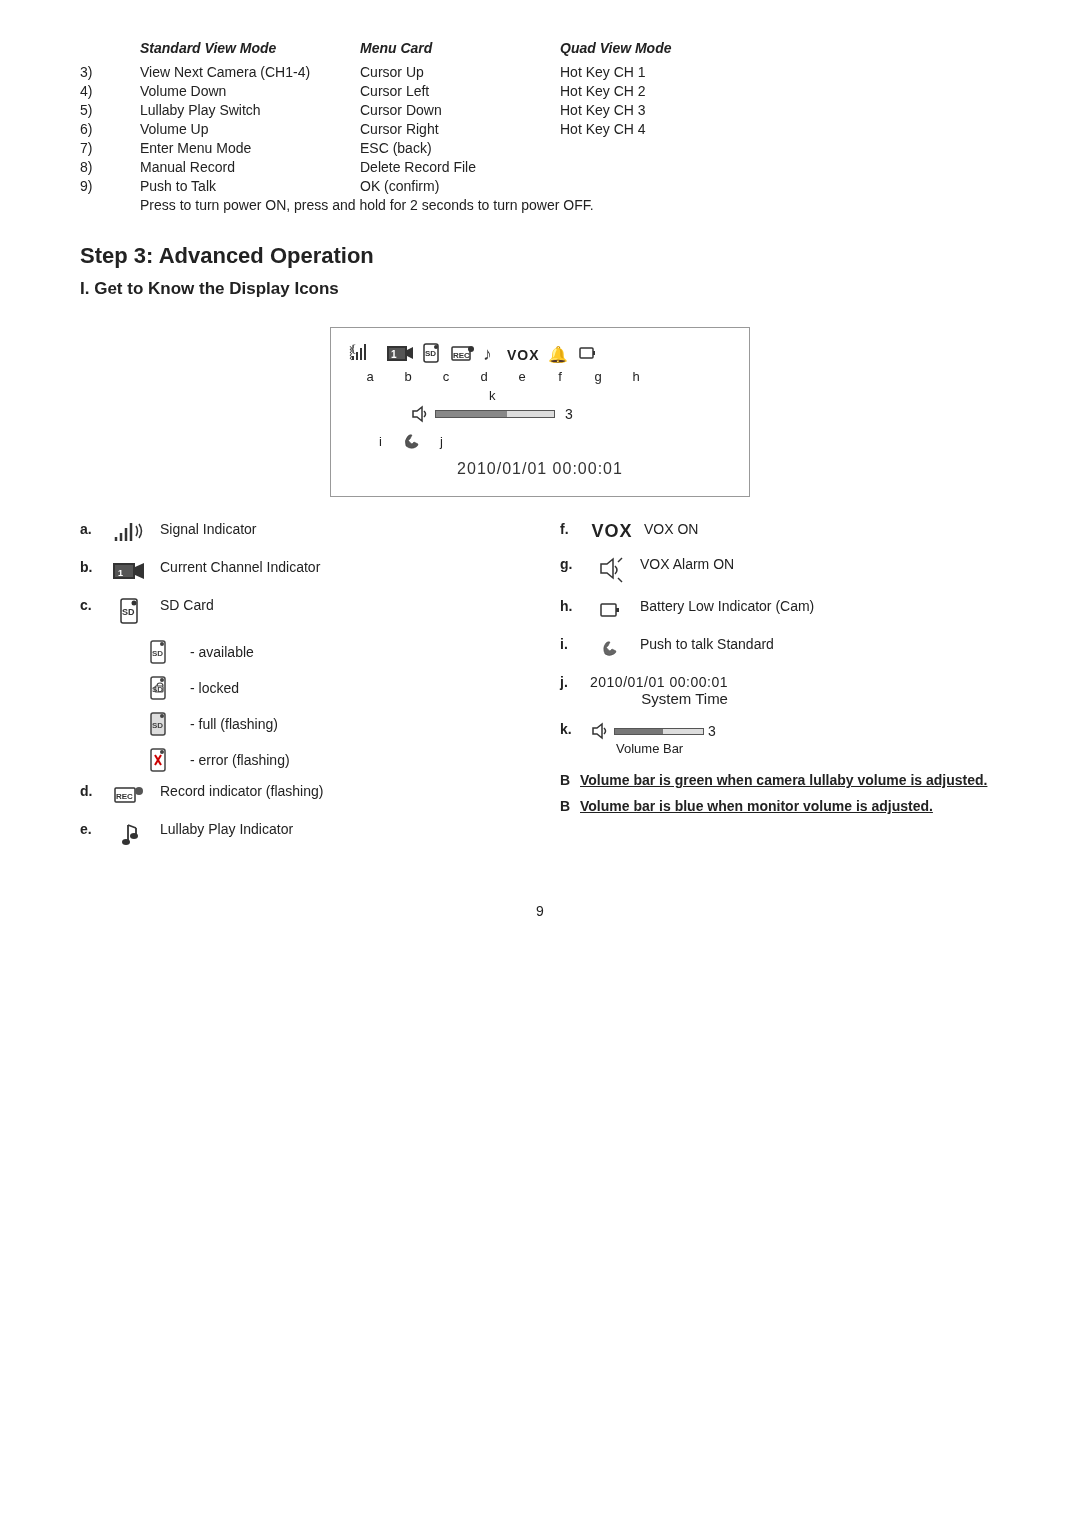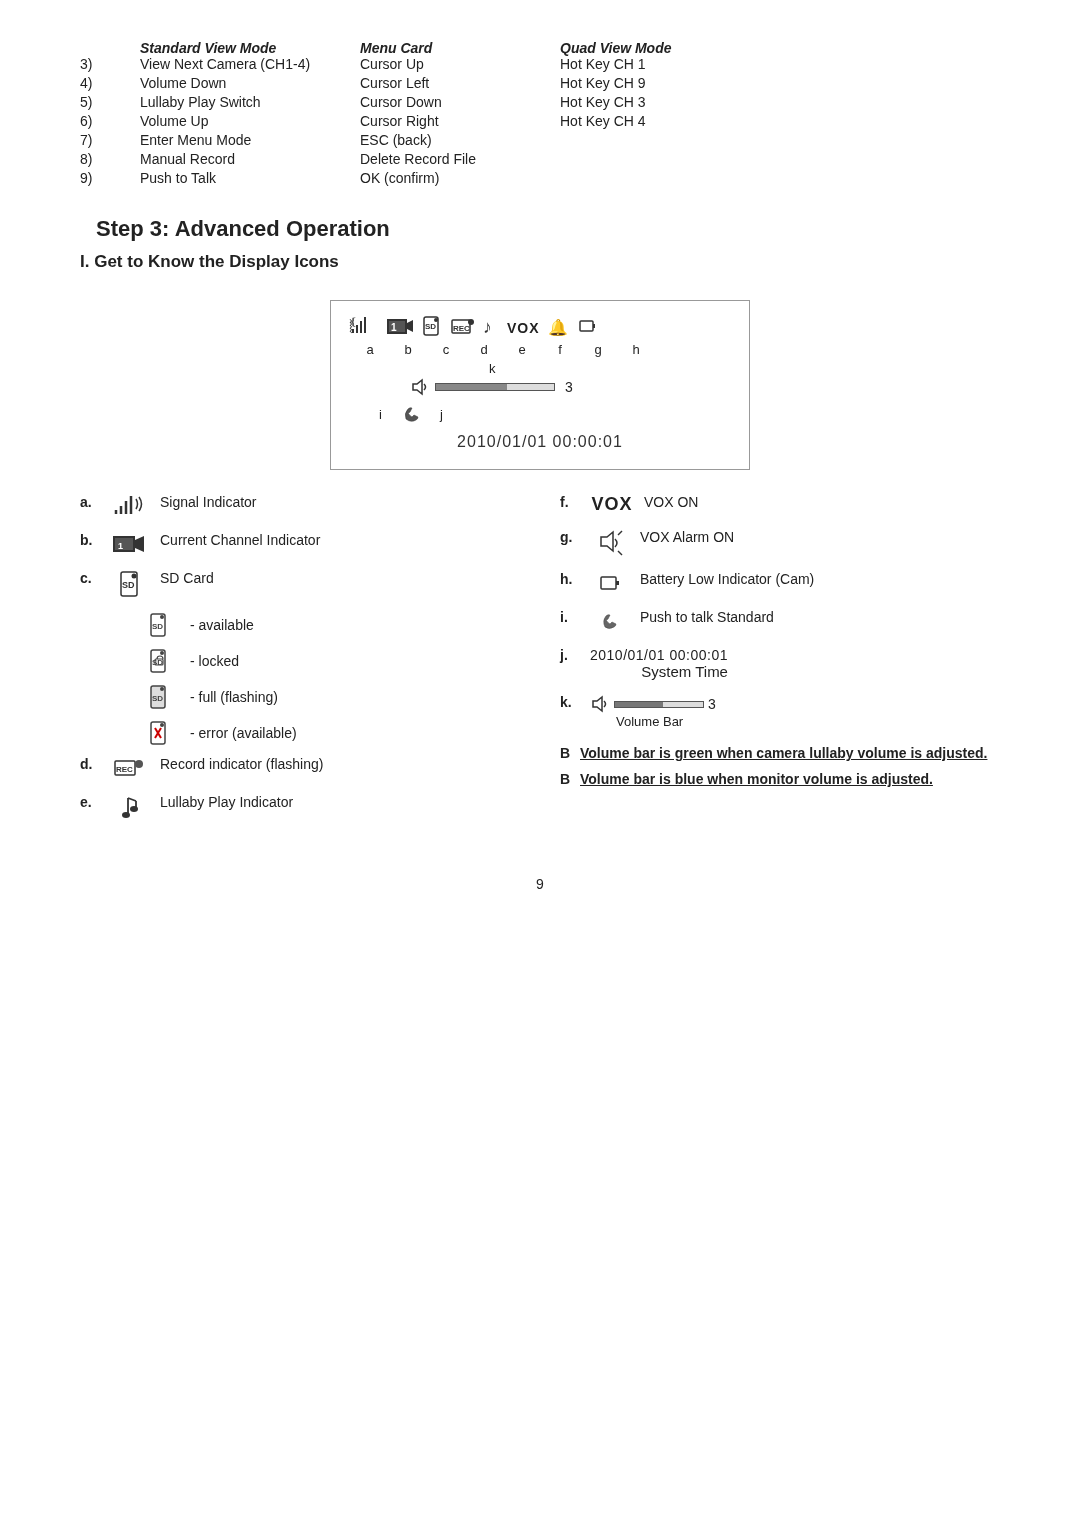--- a/index.html
+++ b/index.html
@@ -13,21 +13,21 @@
       padding: 40px 80px 60px 80px;
     }
 
     .table-section {
       margin-bottom: 30px;
     }
 
     .header-row {
       display: grid;
       grid-template-columns: 60px 220px 200px 200px;
-      margin-bottom: 0;
+      margin-bottom: 8px;
     }
 
     .header-row span {
       font-style: italic;
       font-weight: bold;
       font-size: 14px;
     }
 
     .data-row {
       display: grid;
@@ -36,21 +36,21 @@
       font-size: 14px;
     }
 
     .row-num {
       font-weight: normal;
     }
 
     .step-heading {
       font-size: 22px;
       font-weight: bold;
-      margin: 20px 0 10px 16px;
+      margin: 20px 0 10px 0;
     }
 
     .sub-heading {
       font-size: 17px;
       font-weight: bold;
       margin-bottom: 28px;
     }
 
     .icons-grid {
       display: grid;
@@ -241,21 +241,21 @@
   <div class="data-row">
     <span class="row-num">3)</span>
     <span>View Next Camera (CH1-4)</span>
     <span>Cursor Up</span>
     <span>Hot Key CH 1</span>
   </div>
   <div class="data-row">
     <span class="row-num">4)</span>
     <span>Volume Down</span>
     <span>Cursor Left</span>
-    <span>Hot Key CH 9</span>
+    <span>Hot Key CH 2</span>
   </div>
   <div class="data-row">
     <span class="row-num">5)</span>
     <span>Lullaby Play Switch</span>
     <span>Cursor Down</span>
     <span>Hot Key CH 3</span>
   </div>
   <div class="data-row">
     <span class="row-num">6)</span>
     <span>Volume Up</span>
@@ -272,20 +272,24 @@
     <span class="row-num">8)</span>
     <span>Manual Record</span>
     <span>Delete Record File</span>
     <span></span>
   </div>
   <div class="data-row">
     <span class="row-num">9)</span>
     <span>Push to Talk</span>
     <span>OK (confirm)</span>
     <span></span>
+  </div>
+  <div class="data-row">
+    <span></span>
+    <span style="grid-column: 2 / span 3;">Press to turn power ON, press and hold for 2 seconds to turn power OFF.</span>
   </div>
 </div>
 
 <h2 class="step-heading">Step 3: Advanced Operation</h2>
 <h3 class="sub-heading">I. Get to Know the Display Icons</h3>
 
 <div class="diag-box">
 
   <div class="top-icons-row">
 
@@ -467,21 +471,21 @@
 
     <div class="sub-entry">
       <span class="sub-icon">
         <svg width="26" height="26" viewBox="0 0 26 26">
           <rect x="4" y="2" width="14" height="22" rx="2" fill="none" stroke="#444" stroke-width="1.5"></rect>
           <line x1="8" y1="8" x2="14" y2="18" stroke="#c00" stroke-width="2"></line>
           <line x1="14" y1="8" x2="8" y2="18" stroke="#c00" stroke-width="2"></line>
           <circle cx="15" cy="5" r="2" fill="#444"></circle>
         </svg>
       </span>
-      <span>- error (available)</span>
+      <span>- error (flashing)</span>
     </div>
 
     <div class="icon-entry">
       <span class="icon-letter">d.</span>
       <span class="icon-img">
         <svg width="32" height="24" viewBox="0 0 32 24">
           <rect x="1" y="5" width="20" height="14" rx="1" fill="none" stroke="#333" stroke-width="1.5"></rect>
           <text x="2" y="16" font-size="8" fill="#333" font-family="Arial" font-weight="bold">REC</text>
           <circle cx="25" cy="8" r="4" fill="#555"></circle>
         </svg>

